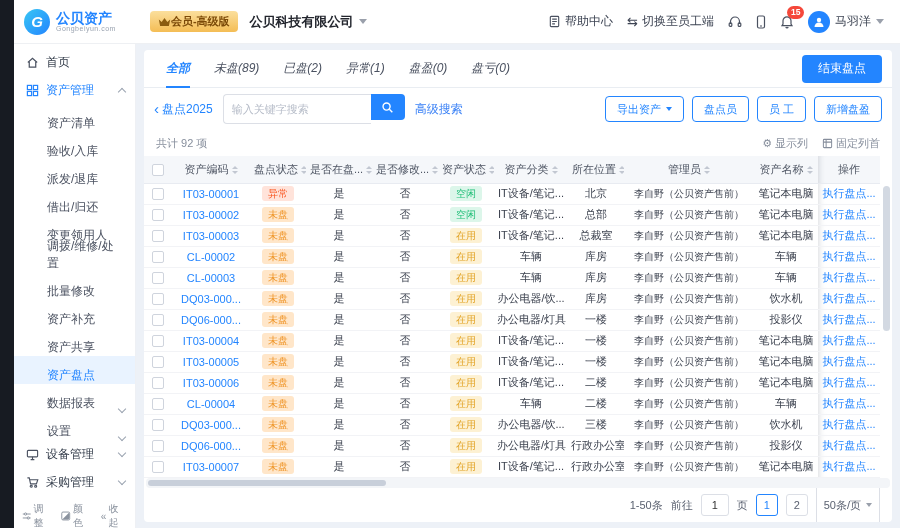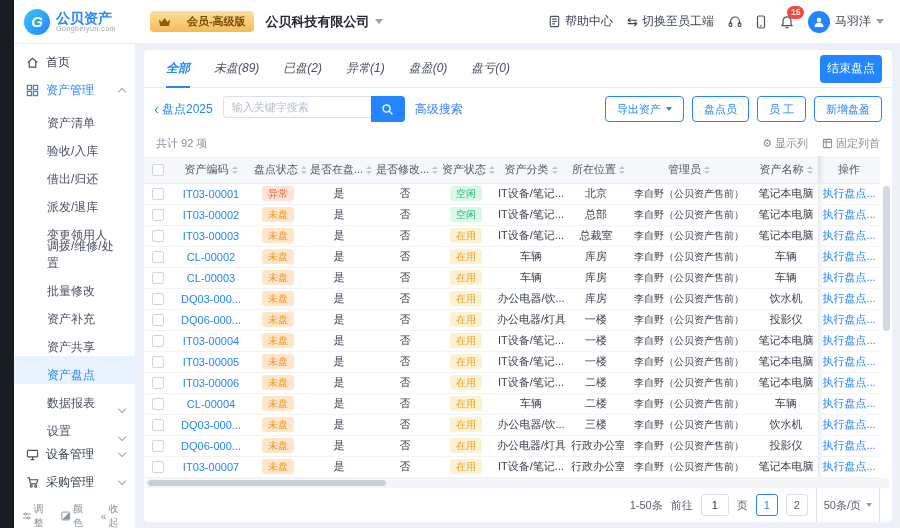--- a/index.html
+++ b/index.html
@@ -8,21 +8,21 @@
   .screen { display:flex; width:900px; height:528px; }
   .dock { width:14px; background:#171b22; flex:none; }
   .colwrap { flex:1; display:flex; flex-direction:column; min-width:0; }
 
   
   .topbar { height:44px; background:#fff; border-bottom:1px solid #eef0f3; display:flex; align-items:center; padding:0 16px 0 10px; flex:none; }
   .brand { display:flex; align-items:center; gap:6px; }
   .logo-circle { width:26px; height:26px; border-radius:50%; background:linear-gradient(135deg,#38c6f4,#2385ff); color:#fff; font-weight:bold; font-size:15px; display:flex; align-items:center; justify-content:center; font-style:italic; }
   .brand-name { color:#2385ff; font-weight:bold; font-size:14px; line-height:14px; }
   .brand-sub { font-size:7px; color:#9aa3b0; letter-spacing:.5px; }
-  .member-badge { display:flex; align-items:center; gap:16px; background:linear-gradient(180deg,#fbdf9d,#f4bd55); color:#7c4a08; padding:3px 8px; border-radius:4px; font-size:11px; font-weight:bold; margin-left:34px; }
+  .member-badge { display:flex; align-items:center; gap:0; background:linear-gradient(180deg,#fbdf9d,#f4bd55); color:#7c4a08; padding:3px 8px; border-radius:4px; font-size:11px; font-weight:bold; margin-left:34px; }
   .company { display:flex; align-items:center; gap:5px; margin-left:12px; font-size:13px; font-weight:bold; color:#23262e; }
   .caret { width:0; height:0; border-left:4px solid transparent; border-right:4px solid transparent; border-top:5px solid #9aa0ab; }
   .caret.small { border-left-width:3px; border-right-width:3px; border-top-width:4px; border-top-color:#2385ff; }
   .top-right { margin-left:auto; display:flex; align-items:center; gap:14px; color:#3d4453; }
   .top-item { display:flex; align-items:center; gap:4px; font-size:12px; }
   .sw-glyph { font-size:13px; line-height:12px; color:#3d4453; }
   .iconbtn { display:flex; align-items:flex-end; position:relative; }
   .nbadge { position:absolute; top:-9px; left:7px; background:#f5483b; color:#fff; border-radius:8px; font-size:8.5px; height:13px; line-height:13px; padding:0 4px; font-weight:bold; }
   .user { display:flex; align-items:center; gap:5px; }
   .avatar { width:22px; height:22px; border-radius:50%; background:#2385ff; display:flex; align-items:center; justify-content:center; }
@@ -44,28 +44,28 @@
 
   .content { flex:1; padding:6px 8px; min-width:0; }
   .card { background:#fff; height:100%; border-radius:4px; display:flex; flex-direction:column; overflow:hidden; }
 
   
   .tabsrow { height:38px; display:flex; align-items:center; padding:0 10px; border-bottom:1px solid #e9edf2; flex:none; }
   .tabs { display:flex; height:100%;font-style:italic; }
   .tab { padding:0 12px; display:flex; align-items:center; color:#4a5160; position:relative; cursor:pointer; font-size:12px; white-space:nowrap; }
   .tab.active { color:#2385ff; font-weight:bold; }
   .tab.active::after { content:""; position:absolute; left:12px; right:12px; bottom:-1px; height:2px; background:#2385ff; }
-  .end-btn { margin-left:auto; background:#2385ff; color:#fff; border:none; border-radius:4px; height:28px; padding:0 7px; font-size:12px; cursor:pointer; font-family:inherit; }
+  .end-btn { margin-left:auto; background:#2385ff; color:#fff; border:none; border-radius:4px; height:28px; padding:0 16px; font-size:12px; cursor:pointer; font-family:inherit; }
 
   
   .toolbar { height:42px; display:flex; align-items:center; padding:0 10px; gap:10px; flex:none; }
   .back { display:flex; align-items:center; gap:3px; color:#2385ff; font-size:12px; cursor:pointer; white-space:nowrap; }
   .back-ch { font-size:15px; line-height:12px; }
   .search { display:flex; }
-  .search input { width:148px; height:22px; border:1px solid #dcdfe6; border-right:none; border-radius:4px 0 0 4px; padding:0 8px; font-size:11px; color:#333; outline:none; font-family:inherit; }
+  .search input { width:148px; height:30px; border:1px solid #dcdfe6; border-right:none; border-radius:4px 0 0 4px; padding:0 8px; font-size:11px; color:#333; outline:none; font-family:inherit; }
   .search input::placeholder { color:#b6bcc8; }
   .search-btn { width:34px; height:26px; background:#2385ff; border:none; border-radius:0 4px 4px 0; display:flex; align-items:center; justify-content:center; cursor:pointer; }
   .adv { color:#3b82f6; font-size:12px; cursor:pointer; text-decoration:none; white-space:nowrap; }
   .tb-right { margin-left:auto; display:flex; gap:8px; }
   .obtn { height:26px; padding:0 11px; border:1px solid #2385ff; color:#2385ff; background:#fff; border-radius:4px; font-size:11px; display:flex; align-items:center; gap:5px; cursor:pointer; white-space:nowrap; font-family:inherit; }
 
   
   .inforow { height:26px; display:flex; align-items:center; padding:0 12px; font-size:11px; color:#868e9c; flex:none; }
   .info-right { margin-left:auto; display:flex; gap:14px; }
   .info-item { display:flex; align-items:center; gap:3px; cursor:pointer; }
@@ -199,26 +199,26 @@
               <span>资产清单</span>
 
             </div>
 
             <div class="side-sub plain">
               <span>验收/入库</span>
 
             </div>
 
             <div class="side-sub plain">
+              <span>派发/退库</span>
+
+            </div>
+
+            <div class="side-sub plain">
               <span>借出/归还</span>
-
-            </div>
-
-            <div class="side-sub plain">
-              <span>派发/退库</span>
 
             </div>
 
             <div class="side-sub plain">
               <span>变更领用人</span>
 
             </div>
 
             <div class="side-sub plain">
               <span>调拨/维修/处置</span>

